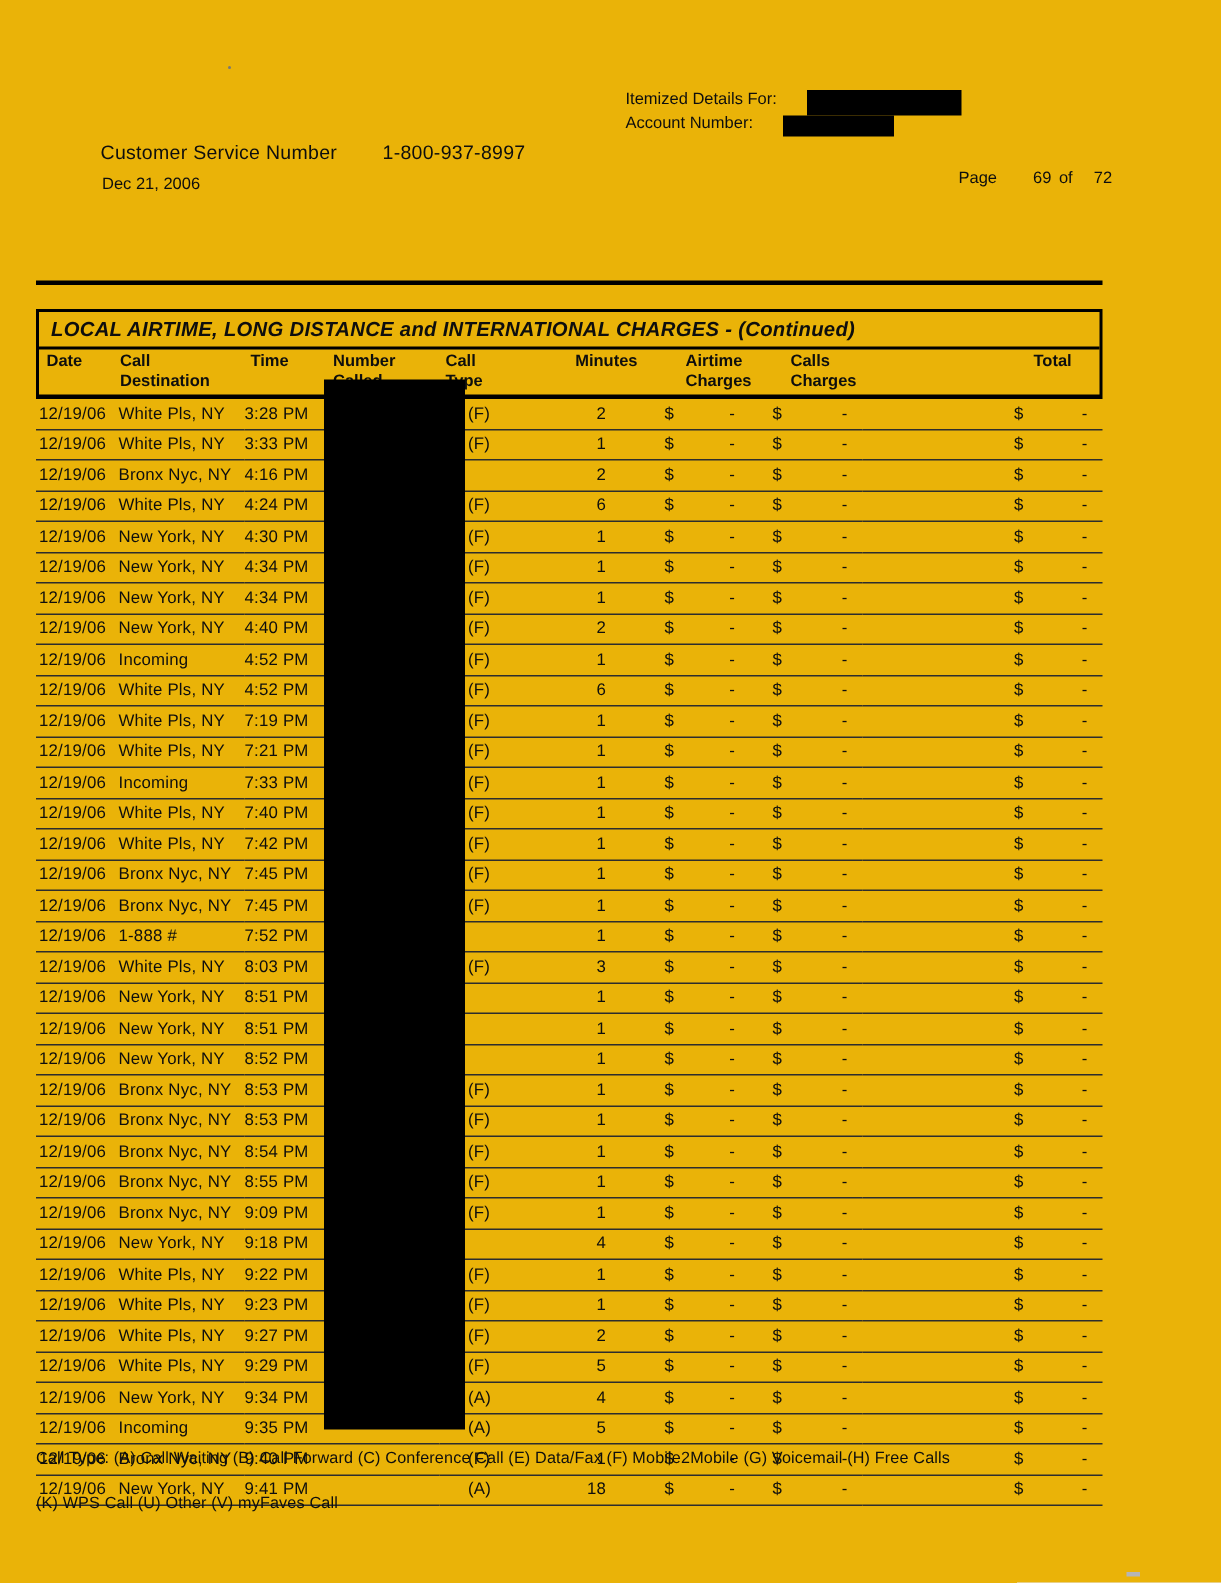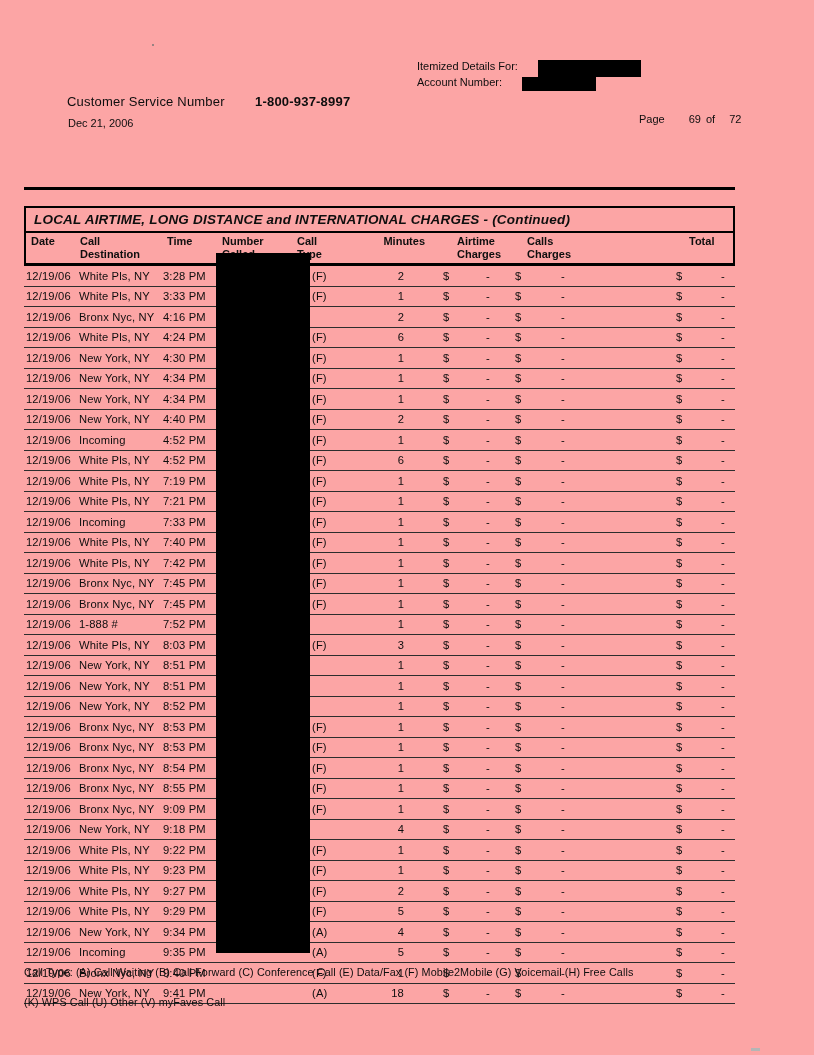--- a/index.html
+++ b/index.html
@@ -1,30 +1,30 @@
 <!DOCTYPE html>
 <html><head>
 <meta charset="utf-8">
 <style>
   html,body{margin:0;padding:0;background:#e8e8e8;}
   .page{
-    position:relative;width:814px;height:1055px;background:#fca5a5;
+    position:relative;width:814px;height:1055px;background:#eab308;
     font-family:"Liberation Sans",sans-serif;color:#0e0e0e;overflow:hidden;
     margin:0 auto;
   }
   .abs{position:absolute;}
   
   .stray-dot{position:absolute;left:152px;top:44px;width:2px;height:2px;background:#777;border-radius:50%;}
   .itemized-label{left:417px;top:60px;font-size:11px;}
   .account-label{left:417px;top:76px;font-size:11px;}
   .redact{background:#000;}
   .redact-1{left:538px;top:60px;width:103px;height:17px;}
   .redact-2{left:522px;top:77px;width:74px;height:14px;}
   .cs-label{left:67px;top:94px;font-size:13px;font-weight:normal;letter-spacing:.2px;}
-  .cs-number{left:255px;top:94px;font-size:13px;font-weight:bold;letter-spacing:.2px;}
+  .cs-number{left:255px;top:94px;font-size:13px;font-weight:normal;letter-spacing:.2px;}
   .bill-date{left:68px;top:117px;font-size:11px;}
   .page-indicator{left:639px;top:113px;font-size:11px;white-space:nowrap;}
   .page-indicator .pi-cur{margin-left:24px;}
   .page-indicator .pi-of{margin-left:5px;}
   .page-indicator .pi-tot{margin-left:14px;}
   
   .table-wrap{left:24px;top:187px;width:711px;}
   .top-bar{height:3px;background:#000;margin-bottom:2px;}
   .head-box{border:2px solid #000;border-bottom-width:3px;margin-top:16px;}
   .title-row{height:23px;display:flex;align-items:center;padding-left:8px;

